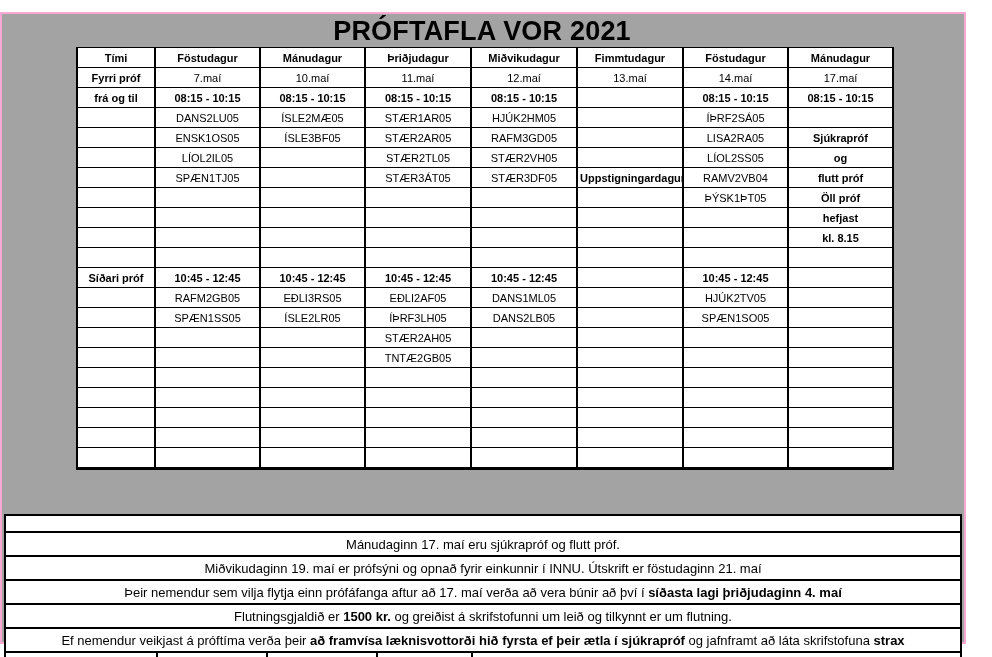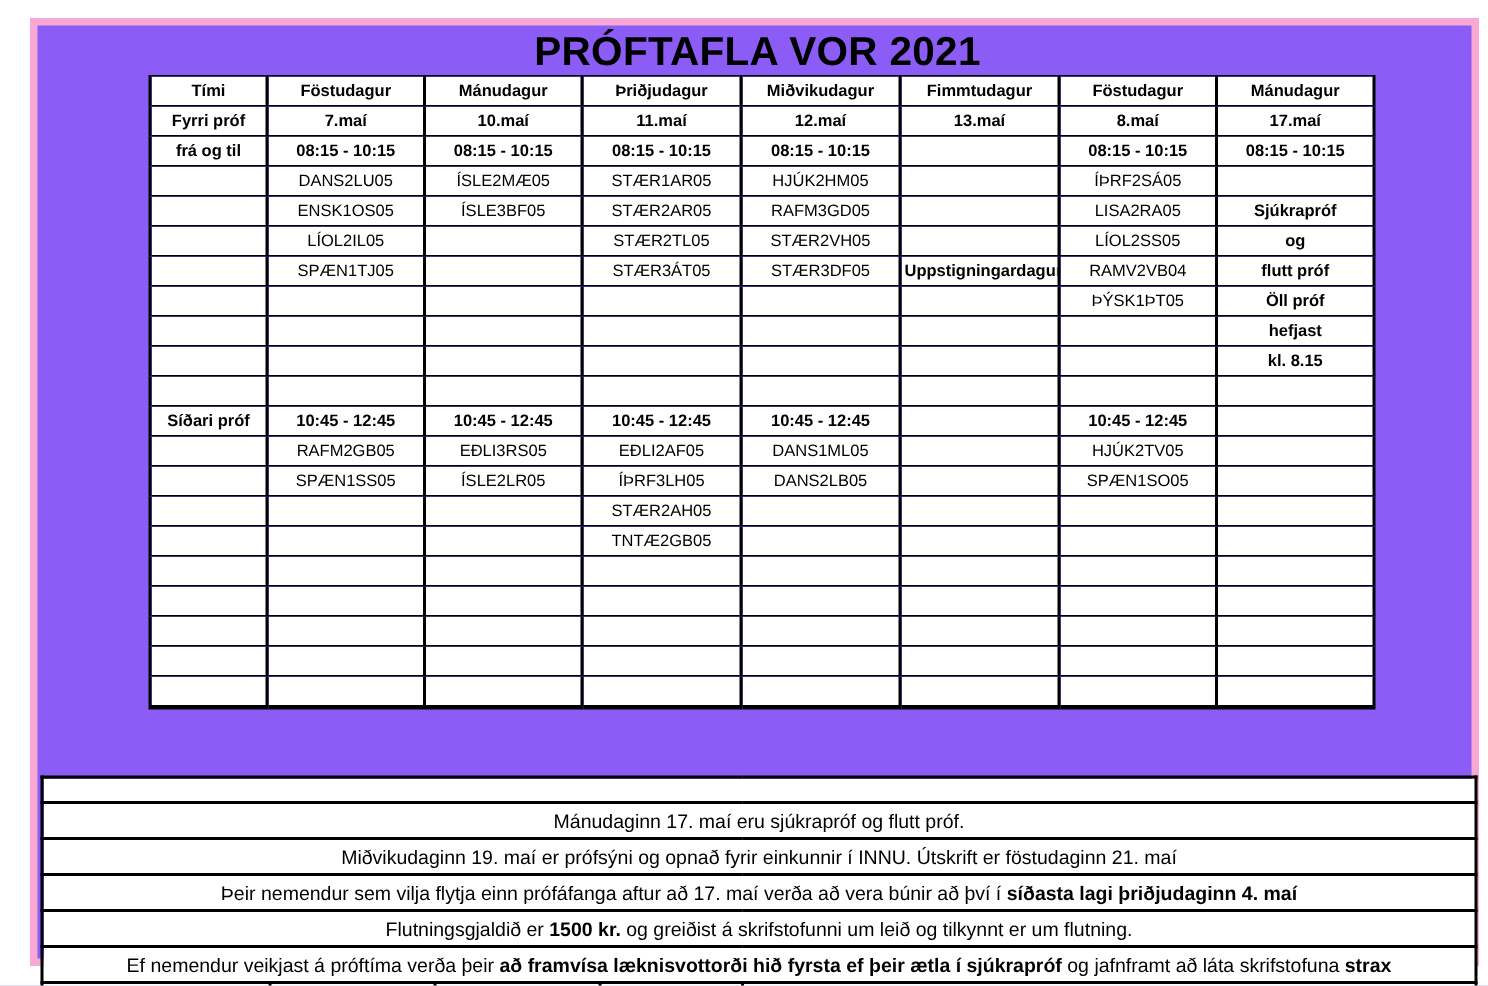--- a/index.html
+++ b/index.html
@@ -18,27 +18,27 @@
   #page {
     position: relative;
     width: 992px;
     height: 657px;
     box-sizing: border-box;
   }
 
   
   #outer-frame {
     position: absolute;
-    left: 20px;
+    left: 0;
     top: 12px;
     width: 966px;
     height: 632px;
-    border: 5px solid #f9a8d4;
+    border: 2px solid #f9a8d4;
     box-sizing: border-box;
-    background: #8b5cf6;
+    background: #a3a3a3;
   }
 
   
   #title {
     position: absolute;
     left: 0;
     top: 2px;
     width: 960px;
     text-align: center;
     font-size: 27px;
@@ -82,21 +82,21 @@
     font-weight: bold;
     font-size: 12.5px;
     height: 20px;
     border-bottom-width: 2px;
     border-top-width: 3px;
   }
   td.head-tim { font-size: 12px; }
 
   td.date {
     font-size: 19px;
-    font-weight: bold;
+    font-weight: normal;
     height: 26px;
     border-bottom-width: 2px;
   }
   td.label-bold {
     font-weight: bold;
     font-size: 12.5px;
   }
   td.timeband {
     background: #d9d9d9;
     font-weight: bold;
@@ -183,21 +183,21 @@
               <td class="head">Föstudagur</td>
               <td class="head">Mánudagur</td>
             </tr>
             <tr>
               <td class="date label-bold">Fyrri próf</td>
               <td class="date">7.maí</td>
               <td class="date">10.maí</td>
               <td class="date">11.maí</td>
               <td class="date">12.maí</td>
               <td class="date">13.maí</td>
-              <td class="date">8.maí</td>
+              <td class="date">14.maí</td>
               <td class="date">17.maí</td>
             </tr>
             <tr>
               <td class="timeband label-bold">frá og til</td>
               <td class="timeband">08:15 - 10:15</td>
               <td class="timeband">08:15 - 10:15</td>
               <td class="timeband">08:15 - 10:15</td>
               <td class="timeband">08:15 - 10:15</td>
               <td class="timeband"></td>
               <td class="timeband">08:15 - 10:15</td>

